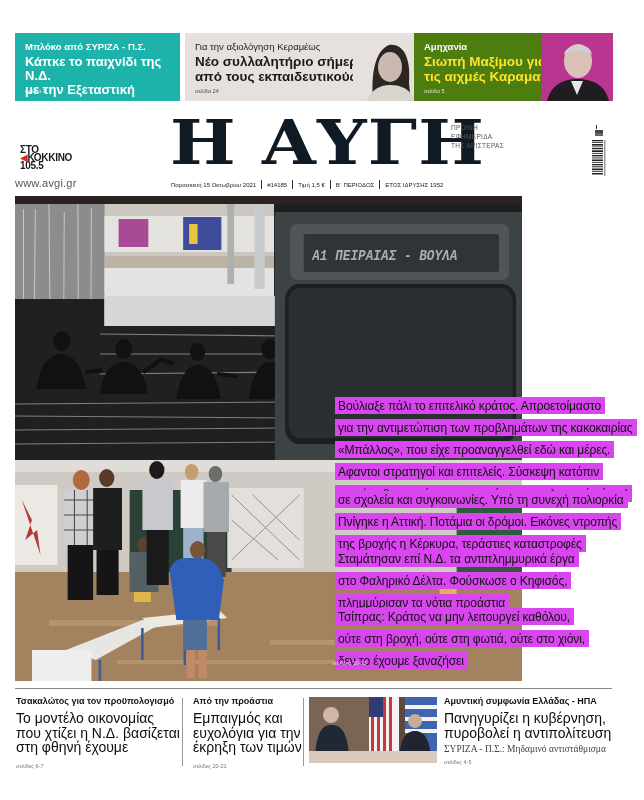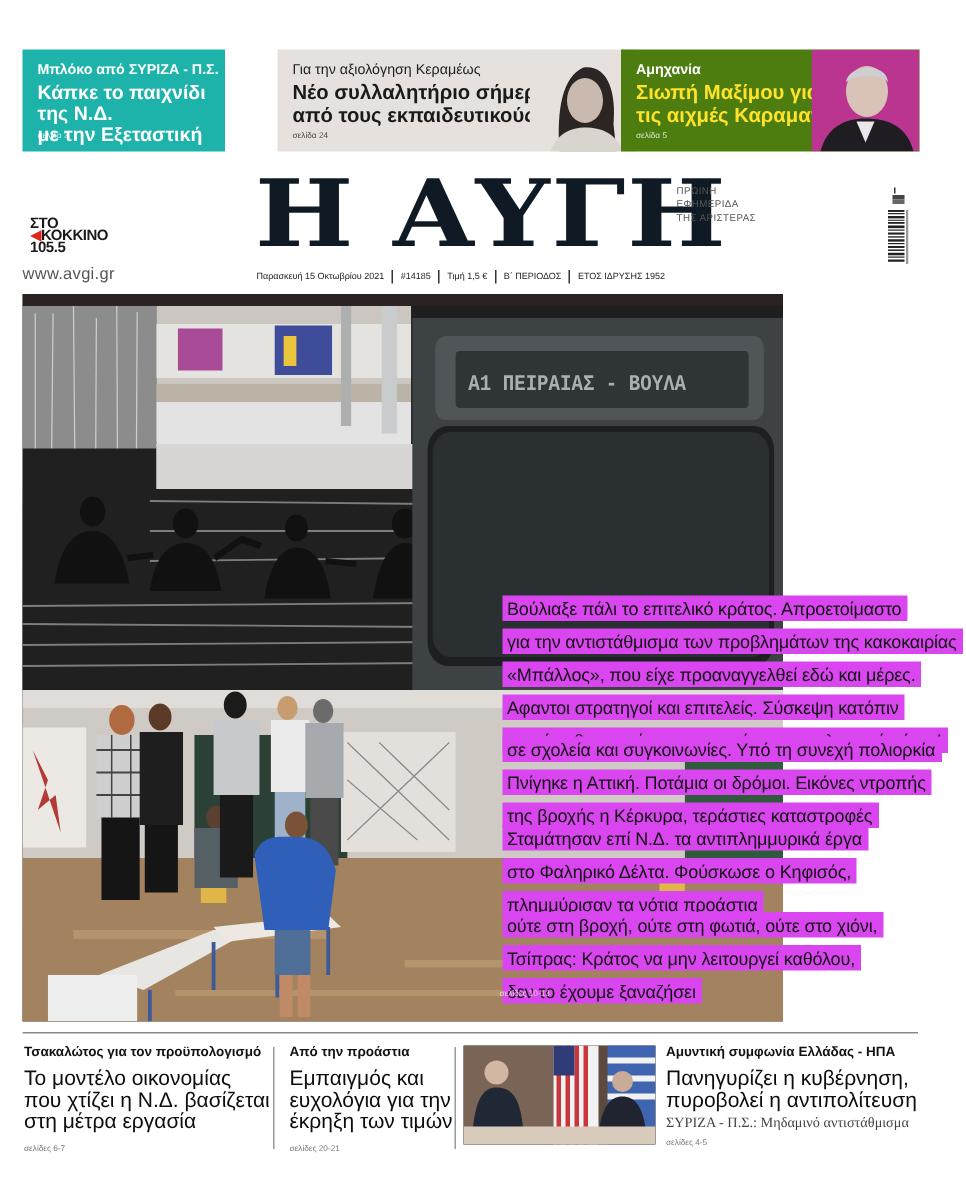--- a/index.html
+++ b/index.html
@@ -4,21 +4,21 @@
   <style>
     * { box-sizing: border-box; margin: 0; padding: 0; }
     html, body { width: 644px; height: 800px; background: #ffffff; overflow: hidden; }
     body { position: relative; font-family: "Liberation Sans", "DejaVu Sans", sans-serif; color: #1a1a1a; }
 
     
     .teaser { position: absolute; top: 33px; height: 68px; overflow: hidden; }
     .teaser .kicker { position: absolute; left: 10px; top: 8px; font-size: 9.5px; font-weight: bold; }
     .teaser .headline { position: absolute; left: 10px; top: 22px; font-size: 14px; font-weight: bold; line-height: 15px; }
     .teaser .page { position: absolute; left: 10px; bottom: 7px; font-size: 5.5px; opacity: .8; }
-    .t1 { left: 15px; width: 135px; background: #1db3ab; color: #ffffff; }
+    .t1 { left: 15px; width: 165px; background: #1db3ab; color: #ffffff; }
     .t1 .headline { font-size: 13px; line-height: 14px; }
     .t2 { left: 185px; width: 240px; background: #e6e1dc; color: #1a1a1a; padding-left: 46px; }
     .t2 .kicker { font-weight: normal; color: #222; }
     .t2 .headline { font-size: 13.5px; line-height: 14.5px; }
     .t3 { left: 414px; width: 199px; background: #4d7c0f; color: #ffffff; }
     .t3 .headline { color: #ffe22a; font-size: 13.5px; line-height: 14.5px; }
     .portrait { position: absolute; right: 0; bottom: 0; width: 72px; height: 68px; }
 
     
     .radio-logo { position: absolute; left: 20px; top: 146px; width: 60px; line-height: 8px; font-size: 10px; font-weight: 900; letter-spacing: -.3px; }
@@ -26,21 +26,21 @@
     .site-url { position: absolute; left: 15px; top: 177px; font-size: 11px; color: #555; letter-spacing: .2px; }
     .masthead-title { position: absolute; left: 170px; top: 106px; font-family: "DejaVu Serif", "Liberation Serif", serif; font-size: 62px; font-weight: bold; letter-spacing: 1px; color: #0f1a24; transform: scaleX(1.12); transform-origin: left top; white-space: nowrap; }
     .tagline { position: absolute; left: 451px; top: 123px; font-size: 6.5px; line-height: 9px; color: #555; letter-spacing: .3px; }
     .barcode { position: absolute; left: 591px; top: 124px; width: 16px; height: 56px; }
     .meta-line { position: absolute; left: 171px; top: 180px; display: flex; align-items: center; font-size: 6px; color: #222; white-space: nowrap; }
     .meta-line span { padding: 0 5px; }
     .meta-line .sep { width: 1px; height: 9px; background: #333; padding: 0; }
     .meta-line span:first-child { padding-left: 0; }
 
     
-    .main-photo { position: absolute; left: 15px; top: 196px; width: 507px; height: 485px; background: #3a3a3a; overflow: hidden; }
+    .main-photo { position: absolute; left: 15px; top: 196px; width: 507px; height: 485px; background: #3a3a3a; overflow: hidden; font-style: italic; }
     .top-bar { position: absolute; left: 0; top: 0; width: 100%; height: 8px; background: #2a2322; }
     .photo-upper { position: absolute; left: 0; top: 8px; width: 100%; height: 256px; overflow: hidden; background: linear-gradient(180deg, #c9c3bb 0%, #bdb7ae 30%, #d8d7d6 38%, #3a3a3a 55%, #1e1e1e 100%); }
     .photo-lower { position: absolute; left: 0; top: 264px; width: 100%; height: 221px; overflow: hidden; background: linear-gradient(180deg, #d7d2cb 0%, #bfb6aa 40%, #a88a66 60%, #a07d58 100%); }
 
     .title-box { position: absolute; left: 333px; top: 325px; background: #ffeb00; padding: 0 10px; height: 56px; display: flex; align-items: center; }
     .title-box span { font-size: 44px; font-weight: 900; color: #111; letter-spacing: -.5px; }
 
     .caption-group { position: absolute; left: 335px; }
     .caption-line { display: block; width: max-content; background: #d946ef; color: #111; font-size: 12px; line-height: 16px; padding: 1px 4px 0 3px; margin-bottom: 5px; letter-spacing: -.1px; }
     .photo-credit { position: absolute; left: 333px; top: 660px; font-size: 5.5px; color: #f2e7d8; opacity: .85; }
@@ -272,50 +272,50 @@
       <rect x="198" y="160" width="28" height="30" fill="#4f6f98"></rect>
         <rect x="202" y="190" width="10" height="28" fill="#c08a66"></rect>
         <rect x="216" y="190" width="10" height="28" fill="#c08a66"></rect>
     </g>
   </svg>
 
 </div>
 
 <div class="caption-group" style="top:397px;">
   <span class="caption-line">Βούλιαξε πάλι το επιτελικό κράτος. Απροετοίμαστο</span>
-  <span class="caption-line">για την αντιστάθμισμα των προβλημάτων της κακοκαιρίας</span>
+  <span class="caption-line">για την αντιμετώπιση των προβλημάτων της κακοκαιρίας</span>
   <span class="caption-line">«Μπάλλος», που είχε προαναγγελθεί εδώ και μέρες.</span>
   <span class="caption-line">Αφαντοι στρατηγοί και επιτελείς. Σύσκεψη κατόπιν</span>
   <span class="caption-line">εορτής χθες τη νύχτα για να πάρουν προληπτικά μέτρα!</span>
 </div>
 <div class="caption-group" style="top:491px;">
   <span class="caption-line">σε σχολεία και συγκοινωνίες. Υπό τη συνεχή πολιορκία</span>
   <span class="caption-line">Πνίγηκε η Αττική. Ποτάμια οι δρόμοι. Εικόνες ντροπής</span>
   <span class="caption-line">της βροχής η Κέρκυρα, τεράστιες καταστροφές</span>
 </div>
 <div class="caption-group" style="top:550px;">
   <span class="caption-line">Σταμάτησαν επί Ν.Δ. τα αντιπλημμυρικά έργα</span>
   <span class="caption-line">στο Φαληρικό Δέλτα. Φούσκωσε ο Κηφισός,</span>
   <span class="caption-line">πλημμύρισαν τα νότια προάστια</span>
 </div>
 <div class="caption-group" style="top:608px;">
+  <span class="caption-line">Τσίπρας: Κράτος να μην λειτουργεί καθόλου,</span>
   <span class="caption-line">ούτε στη βροχή, ούτε στη φωτιά, ούτε στο χιόνι,</span>
-  <span class="caption-line">Τσίπρας: Κράτος να μην λειτουργεί καθόλου,</span>
   <span class="caption-line">δεν το έχουμε ξαναζήσει</span>
 </div>
 <div class="photo-credit">σελίδες 10-13</div>
 
 <div class="bottom-rule"></div>
 
 <div class="story" style="left:16px; width:165px;">
   <div class="kicker">Τσακαλώτος για τον προϋπολογισμό</div>
   <div class="headline">
     <div>Το μοντέλο οικονομίας</div>
     <div>που χτίζει η Ν.Δ. βασίζεται</div>
-    <div>στη μέτρα εργασία</div>
+    <div>στη φθηνή έχουμε</div>
   </div>
   <div class="page">σελίδες 6-7</div>
 </div>
 
 <div class="vsep" style="left:182px;"></div>
 
 <div class="story" style="left:193px; width:110px;">
   <div class="kicker">Από την προάστια</div>
   <div class="headline">
     <div>Εμπαιγμός και</div>

